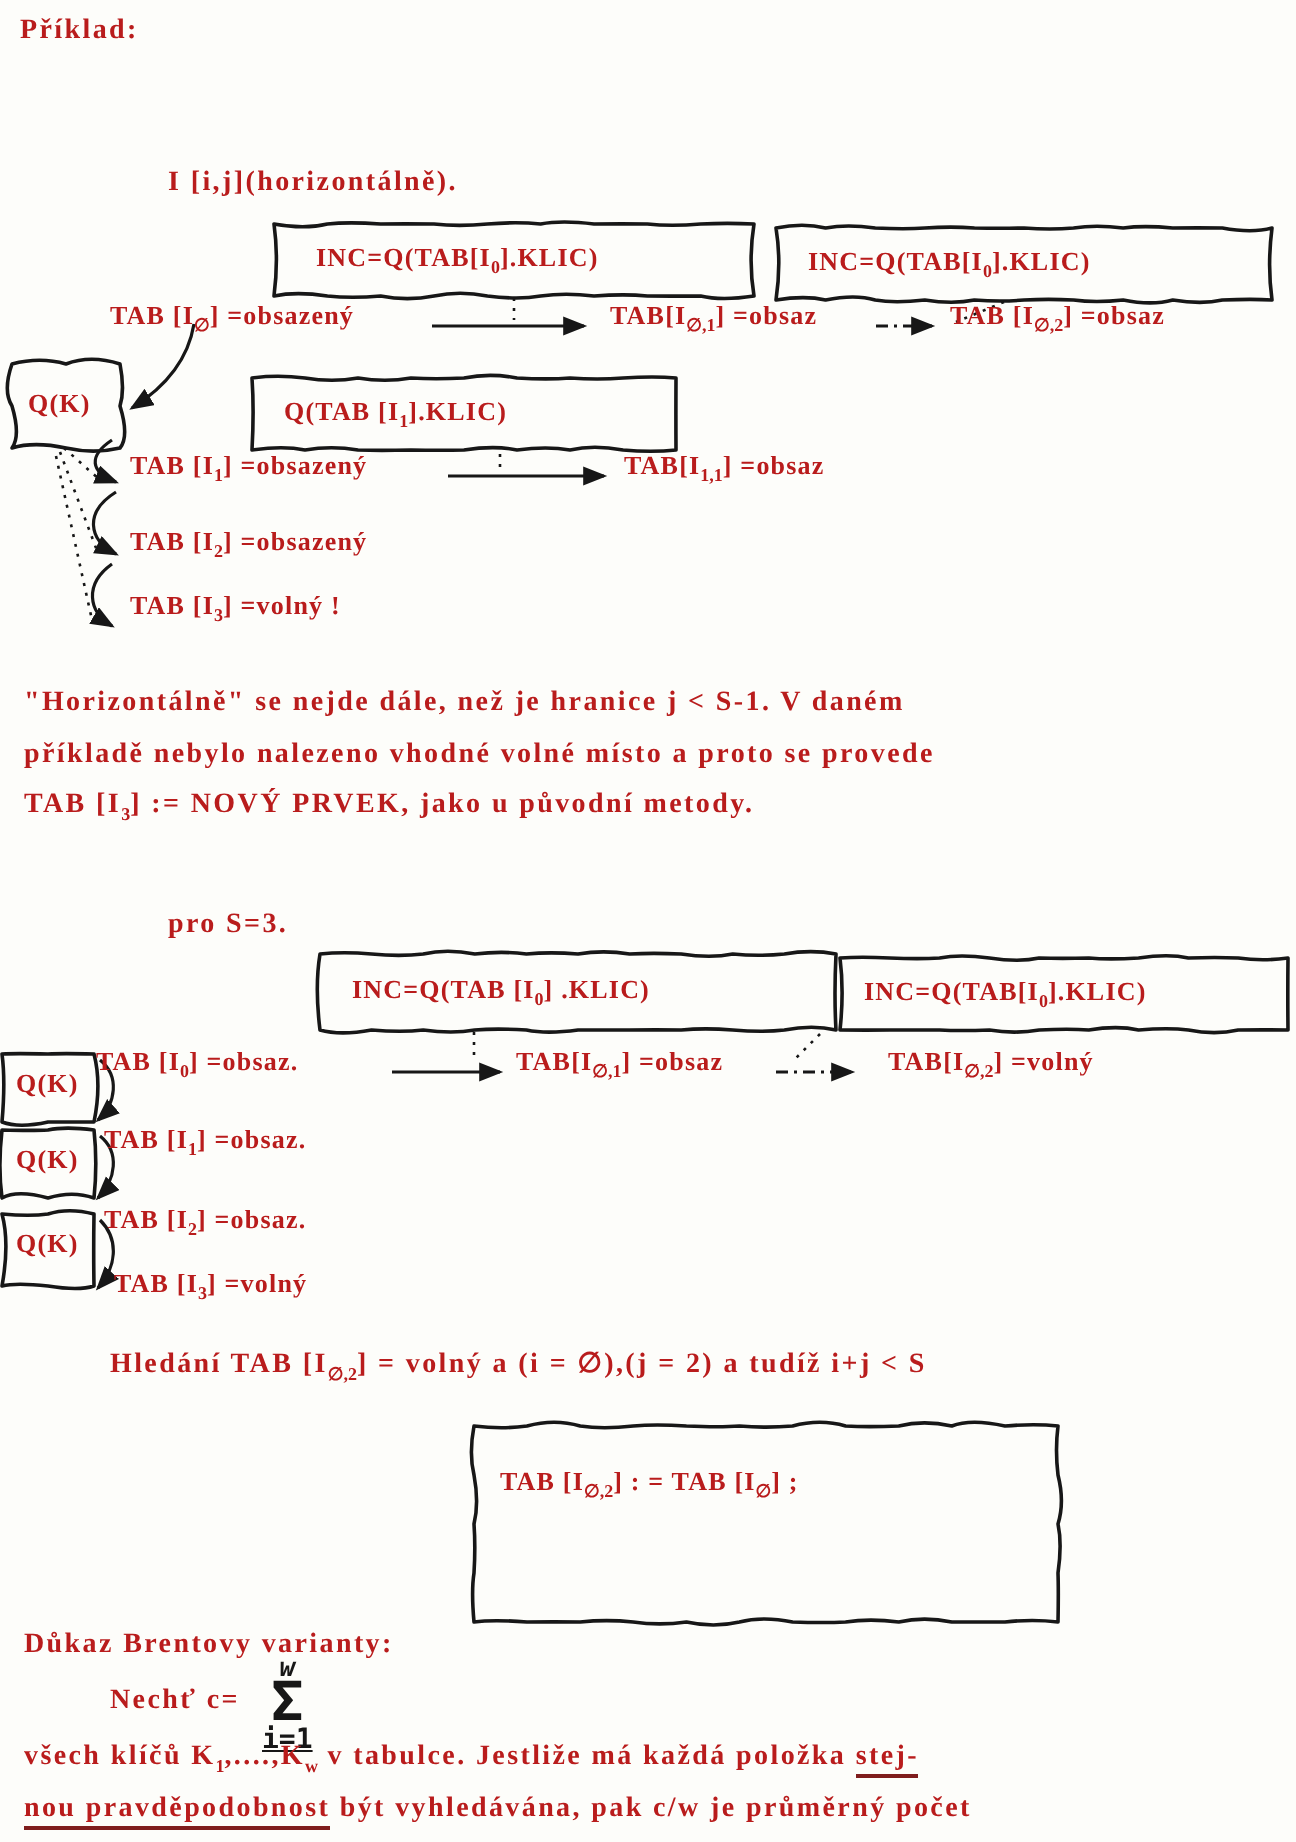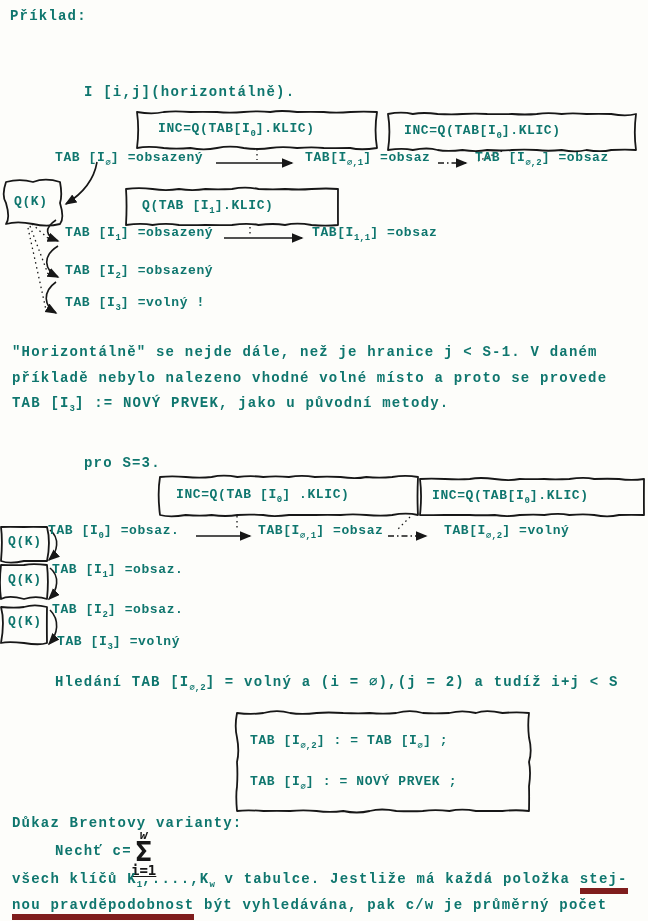--- a/index.html
+++ b/index.html
@@ -1,23 +1,23 @@
 <!DOCTYPE html>
 <html><head>
 <meta charset="utf-8">
 <style>
   html,body{margin:0;padding:0;background:#d8d8d4;}
   .page{position:relative;width:648px;height:921px;background:#fdfdfa;overflow:hidden;
         font-family:"DejaVu Sans Mono",monospace;}
-  .t,.d{position:absolute;white-space:pre;color:#0f766e;font-weight:700;
-        font-family:Liberation Mono, monospace;}
+  .t,.d{position:absolute;white-space:pre;color:#b91c1c;font-weight:700;
+        font-family:Liberation Serif, serif;}
   .t{font-size:14px;letter-spacing:1.2px;}
   .d{font-size:13px;letter-spacing:0.6px;}
   sub{font-size:9px;letter-spacing:0;line-height:0;}
-  .u{border-bottom:6px solid #7f1d1d;padding-bottom:1px;margin-top:34px;}
+  .u{border-bottom:2px solid #7f1d1d;padding-bottom:1px;margin-top:34px;}
   svg.art{position:absolute;left:0;top:0;}
   .cloud{fill:none;stroke:#171717;stroke-width:1.8;stroke-linejoin:round;}
   .ln{stroke:#171717;stroke-width:1.6;fill:none;}
   .dot{stroke-dasharray:1.5 3.5;stroke-width:1.3;}
   .dsh{stroke-dasharray:6 3 1.5 3;}
   .sum{position:absolute;display:flex;flex-direction:column;align-items:center;
        color:#171717;line-height:1;font-weight:700;}
   .sum-top{font-style:italic;font-size:13px;margin-bottom:-3px;}
   .sum-sigma{font-size:27px;}
   .sum-bot{font-size:14px;margin-top:-2px;text-decoration:underline;}
@@ -100,21 +100,20 @@
   <div class="d" style="left:48px;top:523px"><span>TAB [I</span><sub>0</sub><span>] =obsaz.</span></div>
   <div class="d" style="left:258px;top:523px"><span>TAB[I</span><sub>∅,1</sub><span>] =obsaz</span></div>
   <div class="d" style="left:444px;top:523px"><span>TAB[I</span><sub>∅,2</sub><span>] =volný</span></div>
   <div class="d" style="left:52px;top:562px"><span>TAB [I</span><sub>1</sub><span>] =obsaz.</span></div>
   <div class="d" style="left:52px;top:602px"><span>TAB [I</span><sub>2</sub><span>] =obsaz.</span></div>
   <div class="d" style="left:57px;top:634px"><span>TAB [I</span><sub>3</sub><span>] =volný</span></div>
 
   <div class="t" style="left:55px;top:673px"><span>Hledání TAB [I</span><sub>∅,2</sub><span>] = volný a (i = ∅),(j = 2) a tudíž i+j &lt; S</span></div>
 
   <div class="d" style="left:250px;top:733px"><span>TAB [I</span><sub>∅,2</sub><span>] : = TAB [I</span><sub>∅</sub><span>] ;</span></div>
-  <div class="d" style="left:250px;top:774px"><span>TAB [I</span><sub>∅</sub><span>] : = NOVÝ PRVEK ;</span></div>
 
   <div class="t" style="left:12px;top:815px"><span>Důkaz Brentovy varianty:</span></div>
   <div class="t" style="left:55px;top:843px"><span>Nechť c=</span></div>
   <div class="sum" style="left:131px;top:828px">
     <span class="sum-top">w</span>
     <span class="sum-sigma">Σ</span>
     <span class="sum-bot">i=1</span>
   </div>
   <div class="t" style="left:12px;top:871px"><span>všech klíčů K</span><sub>1</sub><span>,....,K</span><sub>w</sub><span> v tabulce. Jestliže má každá položka </span><span class="u">stej-</span></div>
   <div class="t" style="left:12px;top:897px"><span class="u">nou pravděpodobnost</span><span> být vyhledávána, pak c/w je průměrný počet</span></div>

